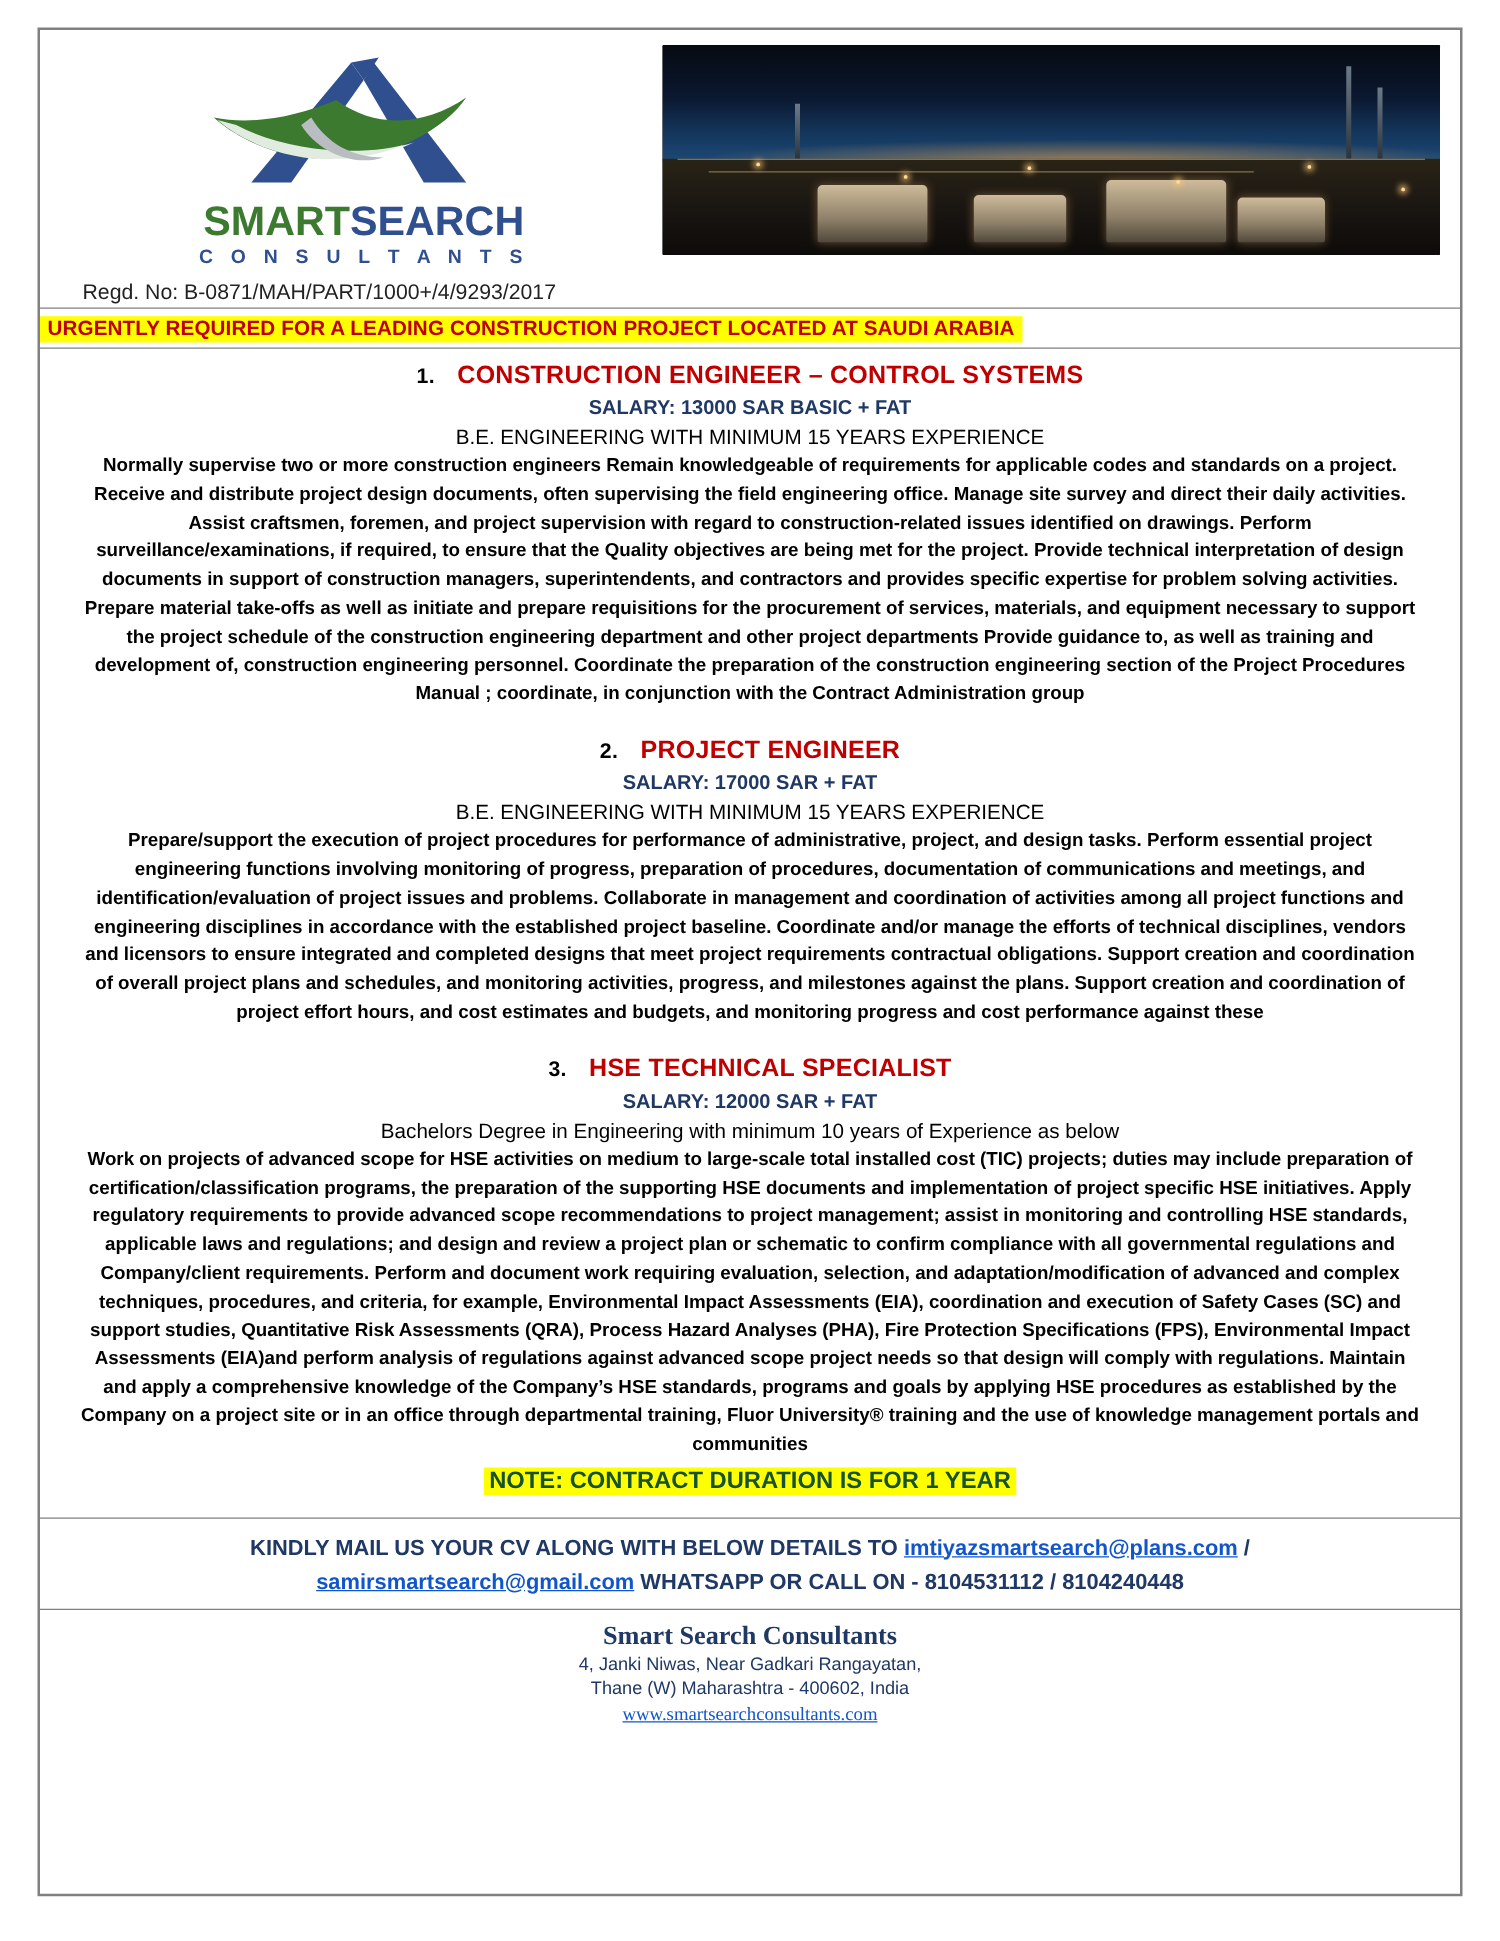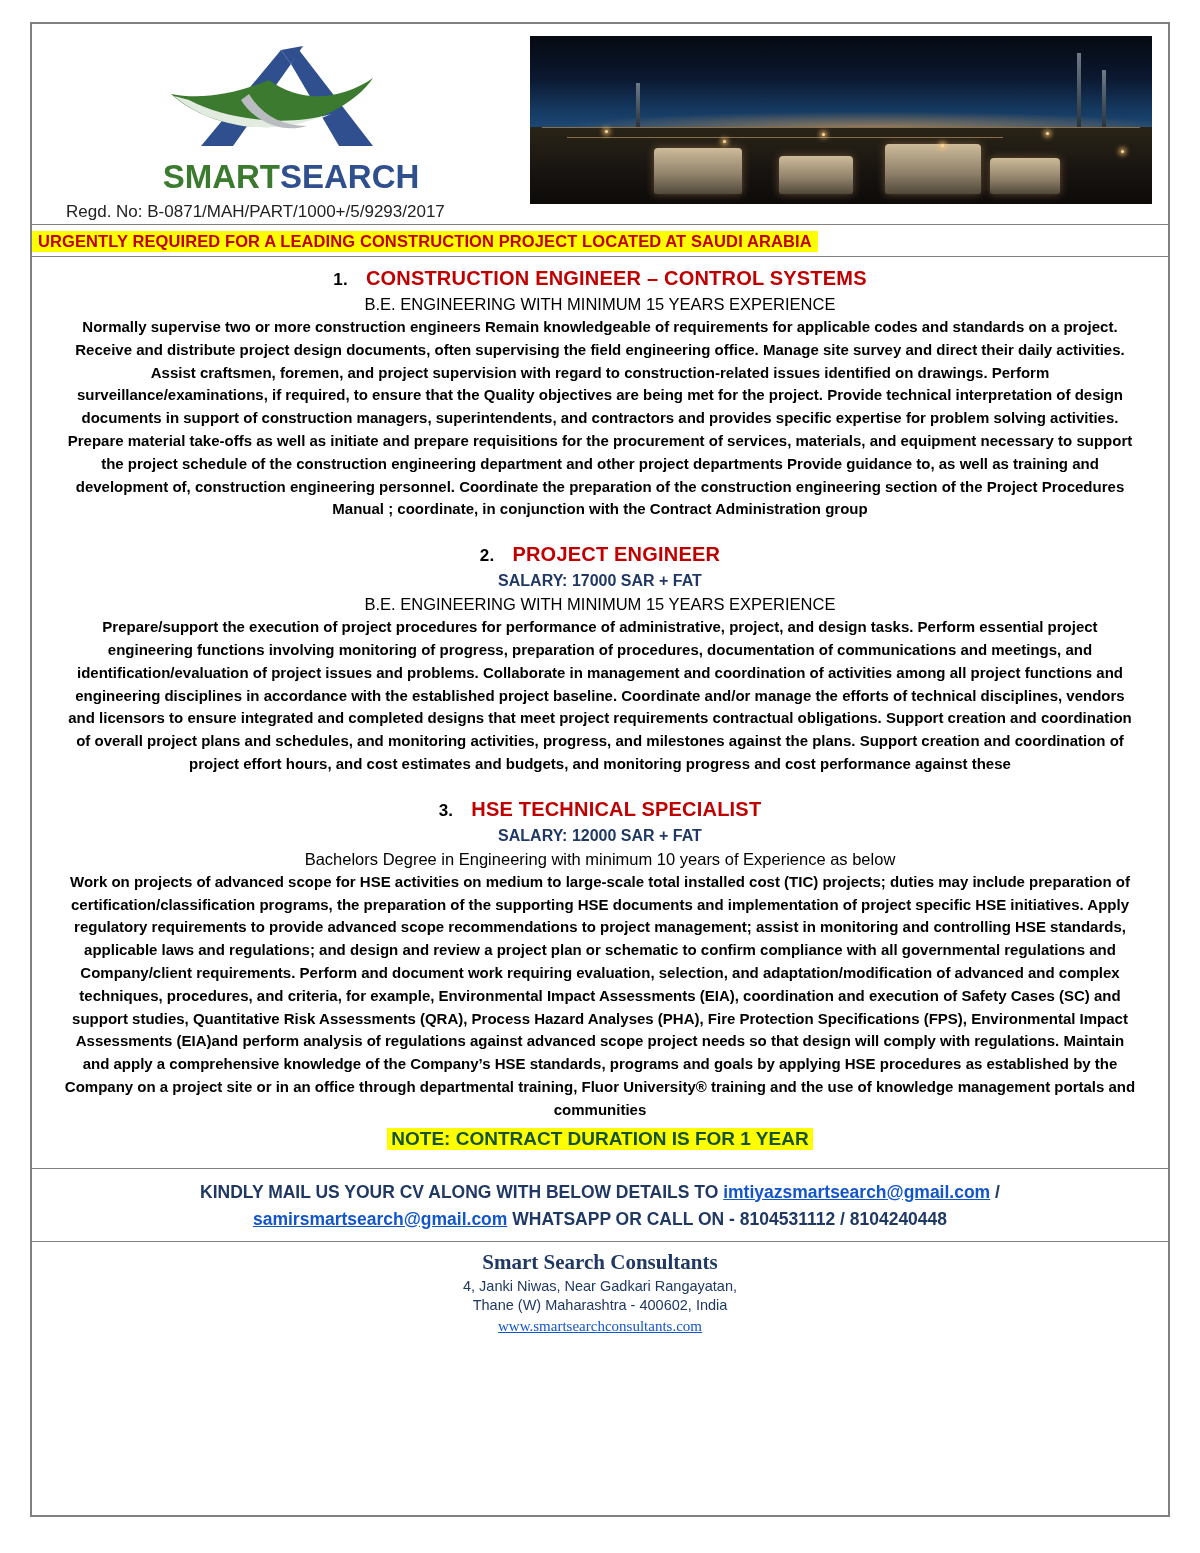--- a/index.html
+++ b/index.html
@@ -249,21 +249,22 @@
             <path d="M150 30 L158 16 L232 112 L198 112 Z" fill="#2f4f8f"></path>
             <path d="M140 16 L150 30 L162 12 Z" fill="#2f4f8f"></path>
             <path d="M128 46 C 95 60, 60 66, 30 60 C 70 96, 140 104, 190 78 C 210 68, 224 56, 232 44 C 200 66, 160 70, 128 46 Z" fill="#3b7a2f"></path>
             <path d="M33 62 C 72 96, 142 104, 190 80 C 150 92, 90 88, 48 66 Z" fill="#ffffff" opacity="0.85"></path>
             <path d="M108 60 C 120 80, 140 92, 166 92 C 140 100, 112 86, 100 66 Z" fill="#b9bcc0"></path>
           </svg>
         </div>
         <div class="logo-word">
           <span class="smart">SMART</span><span class="search">SEARCH</span>
         </div>
-        <div class="regd">Regd. No: B-0871/MAH/PART/1000+/5/9293/2017</div>
+        <div class="logo-sub">C O N S U L T A N T S</div>
+        <div class="regd">Regd. No: B-0871/MAH/PART/1000+/4/9293/2017</div>
       </div>
 
       <div class="banner">
         <div class="sky"></div>
         <div class="glow"></div>
         <div class="ground"></div>
         <div class="stack" style="left:88%; bottom:46%; height:44%;"></div>
         <div class="stack" style="left:92%; bottom:46%; height:34%;"></div>
         <div class="stack" style="left:17%; bottom:46%; height:26%;"></div>
         <div class="hline" style="left:2%; width:96%; top:54%;"></div>
@@ -284,20 +285,21 @@
     <div class="headline-row">
       <span class="headline">URGENTLY REQUIRED FOR A LEADING CONSTRUCTION PROJECT LOCATED AT SAUDI ARABIA</span>
     </div>
 
     <div class="body-area">
 
       <div>
         <div class="job-title-line">
           <span class="num">1.</span><span>CONSTRUCTION ENGINEER – CONTROL SYSTEMS</span>
         </div>
+        <div class="salary">SALARY: 13000 SAR BASIC + FAT</div>
         <div class="qual">B.E. ENGINEERING WITH MINIMUM 15 YEARS EXPERIENCE</div>
         <div class="para">Normally supervise two or more construction engineers Remain knowledgeable of requirements for applicable codes and standards on a project. Receive and distribute project design documents, often supervising the field engineering office. Manage site survey and direct their daily activities. Assist craftsmen, foremen, and project supervision with regard to construction-related issues identified on drawings. Perform surveillance/examinations, if required, to ensure that the Quality objectives are being met for the project. Provide technical interpretation of design documents in support of construction managers, superintendents, and contractors and provides specific expertise for problem solving activities. Prepare material take-offs as well as initiate and prepare requisitions for the procurement of services, materials, and equipment necessary to support the project schedule of the construction engineering department and other project departments Provide guidance to, as well as training and development of, construction engineering personnel. Coordinate the preparation of the construction engineering section of the Project Procedures Manual ; coordinate, in conjunction with the Contract Administration group</div>
       </div>
 
       <div class="gap"></div>
 
       <div>
         <div class="job-title-line">
           <span class="num">2.</span><span>PROJECT ENGINEER</span>
         </div>
@@ -316,21 +318,21 @@
         <div class="qual">Bachelors Degree in Engineering with minimum 10 years of Experience as below</div>
         <div class="para">Work on projects of advanced scope for HSE activities on medium to large-scale total installed cost (TIC) projects; duties may include preparation of certification/classification programs, the preparation of the supporting HSE documents and implementation of project specific HSE initiatives. Apply regulatory requirements to provide advanced scope recommendations to project management; assist in monitoring and controlling HSE standards, applicable laws and regulations; and design and review a project plan or schematic to confirm compliance with all governmental regulations and Company/client requirements. Perform and document work requiring evaluation, selection, and adaptation/modification of advanced and complex techniques, procedures, and criteria, for example, Environmental Impact Assessments (EIA), coordination and execution of Safety Cases (SC) and support studies, Quantitative Risk Assessments (QRA), Process Hazard Analyses (PHA), Fire Protection Specifications (FPS), Environmental Impact Assessments (EIA)and perform analysis of regulations against advanced scope project needs so that design will comply with regulations. Maintain and apply a comprehensive knowledge of the Company’s HSE standards, programs and goals by applying HSE procedures as established by the Company on a project site or in an office through departmental training, Fluor University® training and the use of knowledge management portals and communities</div>
       </div>
 
       <div class="note-row">
         <span class="note">NOTE: CONTRACT DURATION IS FOR 1 YEAR</span>
       </div>
     </div>
 
     <div class="contact-block">
-      <span class="plain">KINDLY MAIL US YOUR CV ALONG WITH BELOW DETAILS TO </span><a href="#">imtiyazsmartsearch@gmail.com</a><span class="plain"> / </span><a href="#">samirsmartsearch@gmail.com</a><span class="plain"> WHATSAPP OR CALL ON  - 8104531112 / 8104240448</span>
+      <span class="plain">KINDLY MAIL US YOUR CV ALONG WITH BELOW DETAILS TO </span><a href="#">imtiyazsmartsearch@plans.com</a><span class="plain"> / </span><a href="#">samirsmartsearch@gmail.com</a><span class="plain"> WHATSAPP OR CALL ON  - 8104531112 / 8104240448</span>
     </div>
 
     <div class="footer">
       <div class="company">Smart Search Consultants</div>
       <div class="addr">4, Janki Niwas, Near Gadkari Rangayatan,</div>
       <div class="addr">Thane (W) Maharashtra - 400602,  India</div>
       <a class="site" href="#">www.smartsearchconsultants.com</a>
     </div>
 
   </div>

